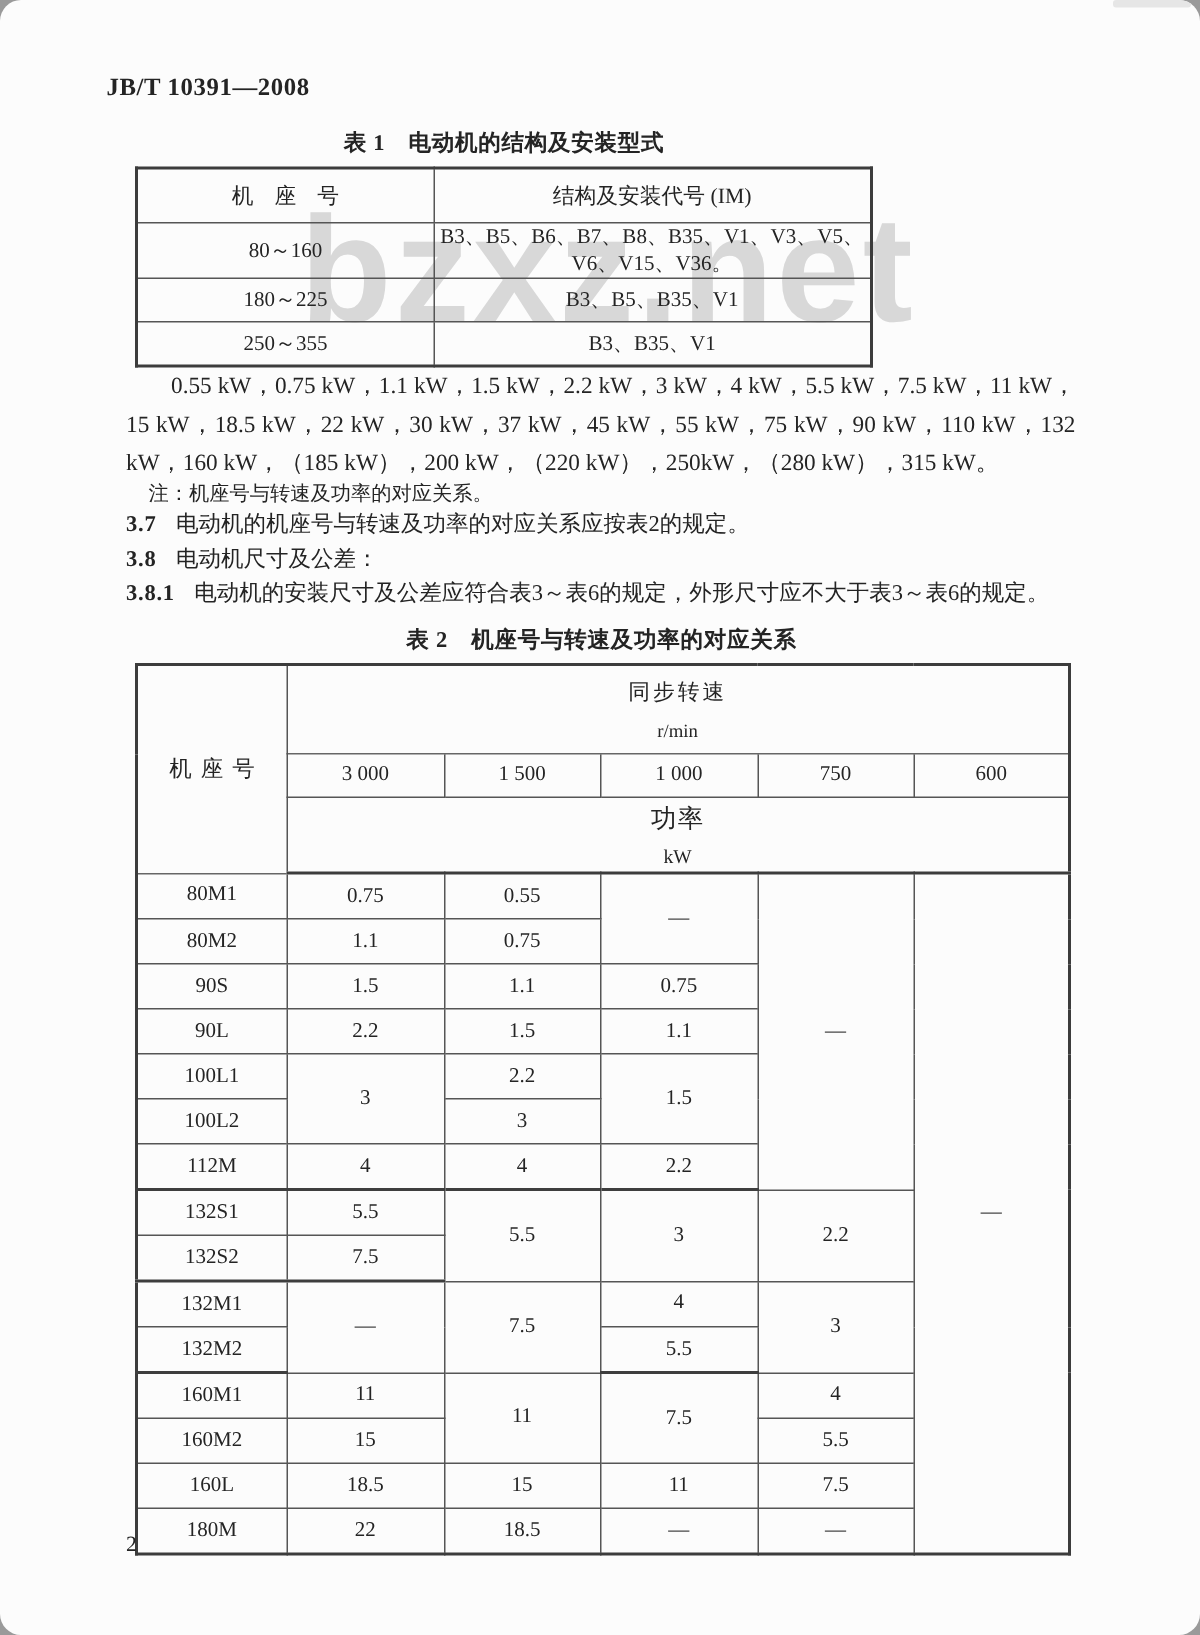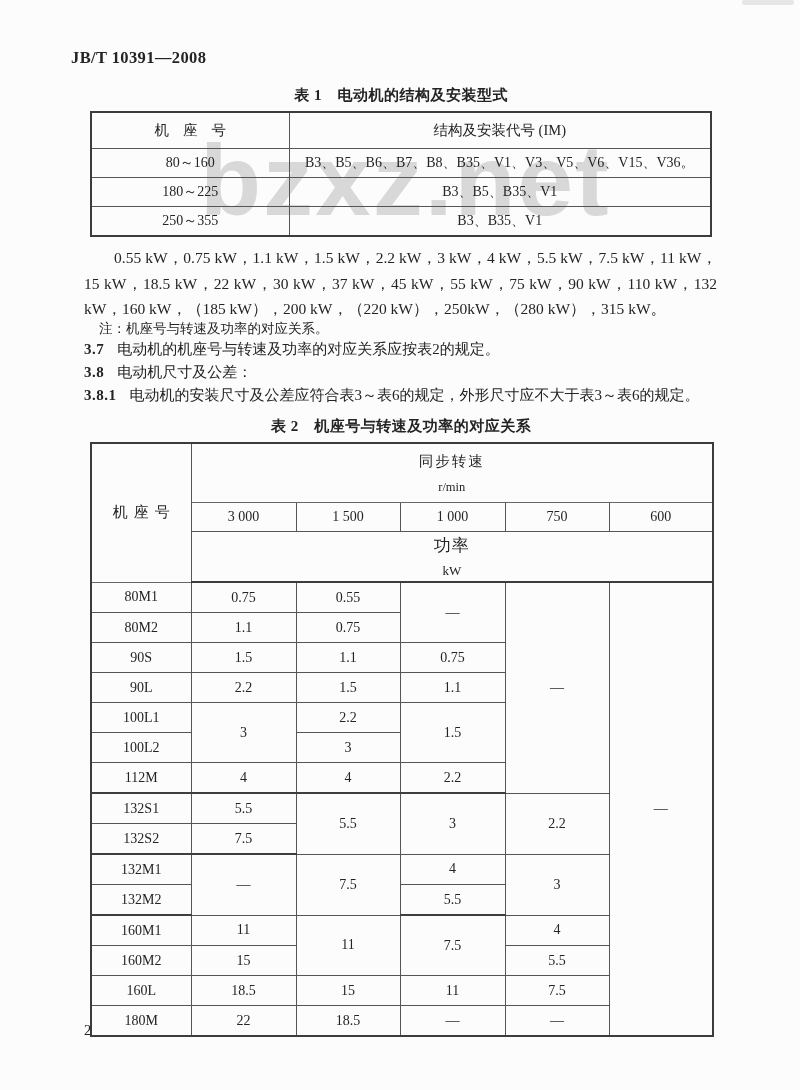--- a/index.html
+++ b/index.html
@@ -4,20 +4,21 @@
 <style>
   html,body{margin:0;padding:0;background:#9a9a9a;}
   .page{
     position:relative;
     width:800px;height:1090px;
     background:#fcfcfc;
     font-family:"Liberation Serif","DejaVu Serif",serif;
     color:#242424;
     overflow:hidden;
     margin:0 auto;
+    border-radius:14px;
   }
   
   .artifact{
     position:absolute;left:742px;top:0;width:52px;height:5px;
     background:#e6e6e6;
     border-radius:2px;
   }
   .std-no{
     position:absolute;left:71px;top:48px;
     font-size:16.5px;font-weight:bold;letter-spacing:.4px;
@@ -26,21 +27,21 @@
     position:absolute;left:200px;top:130px;
     font-family:"Liberation Sans","DejaVu Sans",sans-serif;
     font-weight:bold;font-size:100px;line-height:1;
     letter-spacing:2px;color:rgba(185,185,185,.55);
     z-index:1;white-space:nowrap;
   }
   .tbl-title{
     text-align:center;font-weight:bold;font-size:15px;
     margin:0 0 6px 0;letter-spacing:.5px;
   }
-  .t1wrap{position:absolute;left:90px;top:86px;width:622px;z-index:2;}
+  .t1wrap{position:absolute;left:90px;top:86px;width:492px;z-index:2;}
   .t2wrap{position:absolute;left:90px;top:417px;width:622px;z-index:2;}
   table{
     width:100%;border-collapse:collapse;table-layout:fixed;
     background:transparent;
   }
   .t1,.t2{border:2px solid #3c3c3c;}
   .t1 td,.t2 td{
     border:1px solid #555;
     text-align:center;vertical-align:middle;
     font-size:14px;padding:0 4px;

